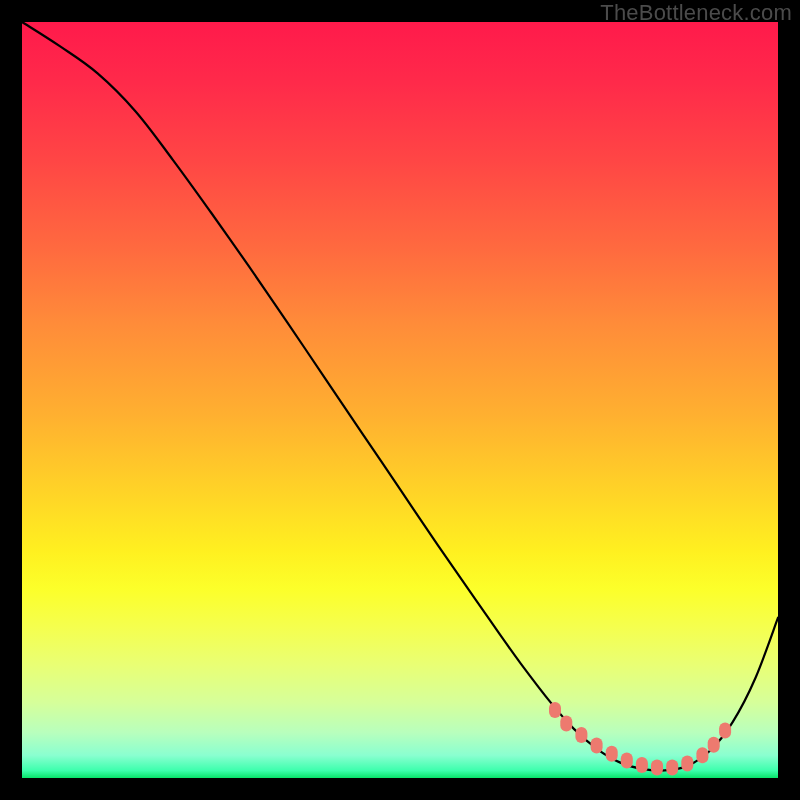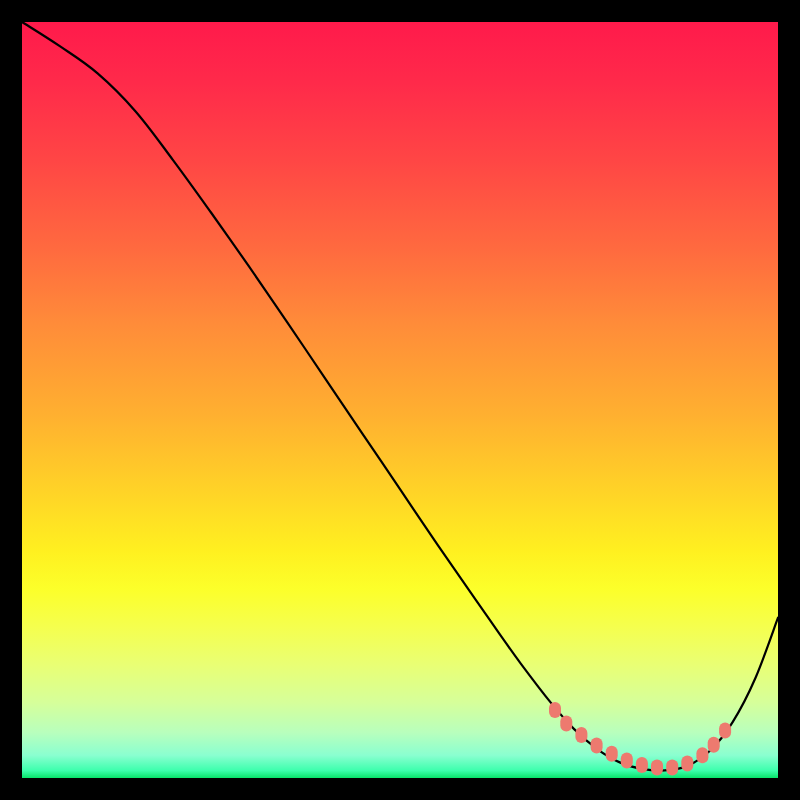--- a/index.html
+++ b/index.html
@@ -80,13 +80,14 @@
           <rect x="613.9" y="735.1" width="12" height="16" rx="6" ry="6" fill="#ed7a6f"></rect>
           <rect x="629.0" y="737.4" width="12" height="16" rx="6" ry="6" fill="#ed7a6f"></rect>
           <rect x="644.2" y="737.4" width="12" height="16" rx="6" ry="6" fill="#ed7a6f"></rect>
           <rect x="659.3" y="733.6" width="12" height="16" rx="6" ry="6" fill="#ed7a6f"></rect>
           <rect x="674.4" y="725.3" width="12" height="16" rx="6" ry="6" fill="#ed7a6f"></rect>
           <rect x="685.7" y="714.7" width="12" height="16" rx="6" ry="6" fill="#ed7a6f"></rect>
           <rect x="697.1" y="700.4" width="12" height="16" rx="6" ry="6" fill="#ed7a6f"></rect>
         </g>
     </svg>
   </div>
+  <div class="watermark">TheBottleneck.com</div>
 </div>
 
 </body></html>

